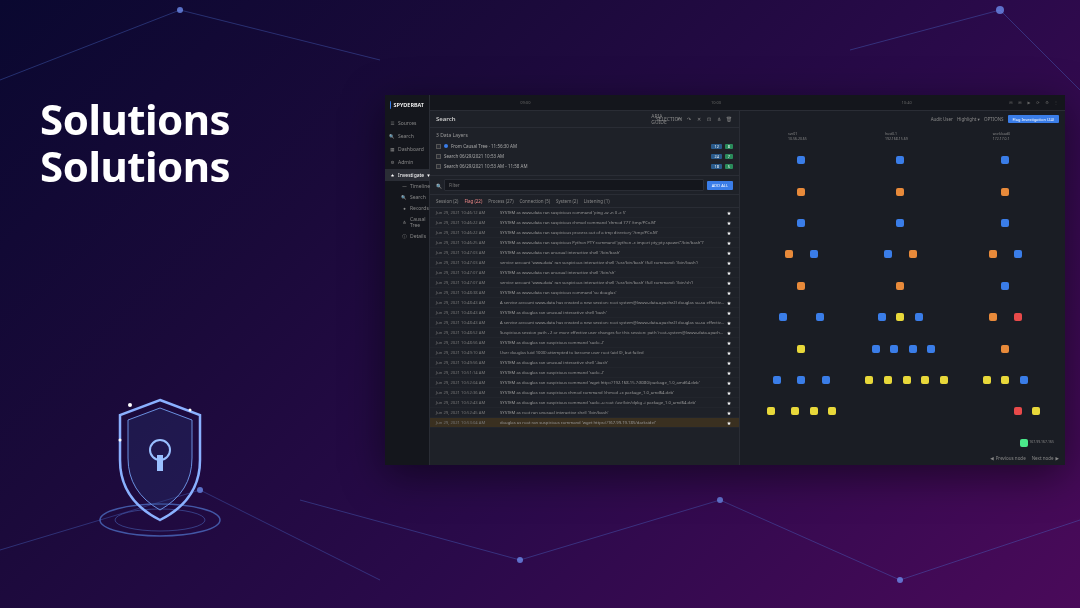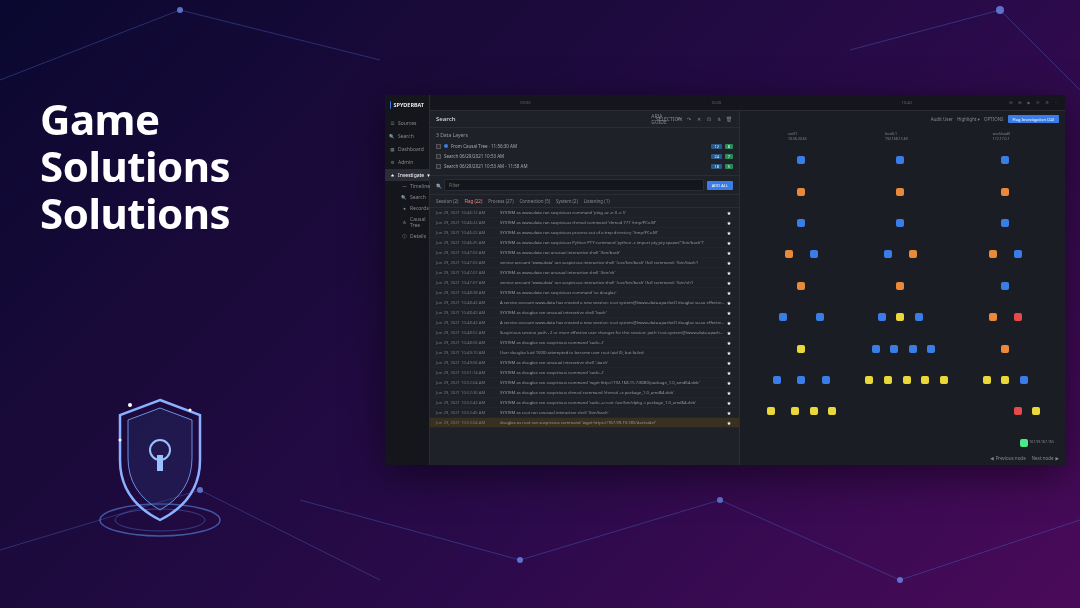--- a/index.html
+++ b/index.html
@@ -81,21 +81,20 @@
     <circle cx="180" cy="10" r="3"></circle>
       <circle cx="520" cy="560" r="3"></circle>
       <circle cx="720" cy="500" r="3"></circle>
     <circle cx="900" cy="580" r="3"></circle>
       <circle cx="200" cy="490" r="3"></circle>
       <circle cx="1000" cy="10" r="4"></circle>
   </g>
 </svg>
 
 <div class="hero">
-  <div>Game</div>
     <div>Solutions</div>
     <div>Solutions</div>
 </div>
 
 <div class="shield">
   <svg viewBox="0 0 140 160">
     <ellipse cx="70" cy="140" rx="60" ry="16" fill="none" stroke="#5a8aea" stroke-width="1.5" opacity="0.6"></ellipse>
     <ellipse cx="70" cy="140" rx="45" ry="11" fill="none" stroke="#5a8aea" stroke-width="1" opacity="0.4"></ellipse>
     <path d="M70 20 L110 35 L110 80 Q110 120 70 140 Q30 120 30 80 L30 35 Z" fill="none" stroke="#8ab0ff" stroke-width="2.5"></path>
     <path d="M70 28 L102 40 L102 78 Q102 112 70 130 Q38 112 38 78 L38 40 Z" fill="rgba(40,60,120,0.3)" stroke="#6a90e0" stroke-width="1"></path>

